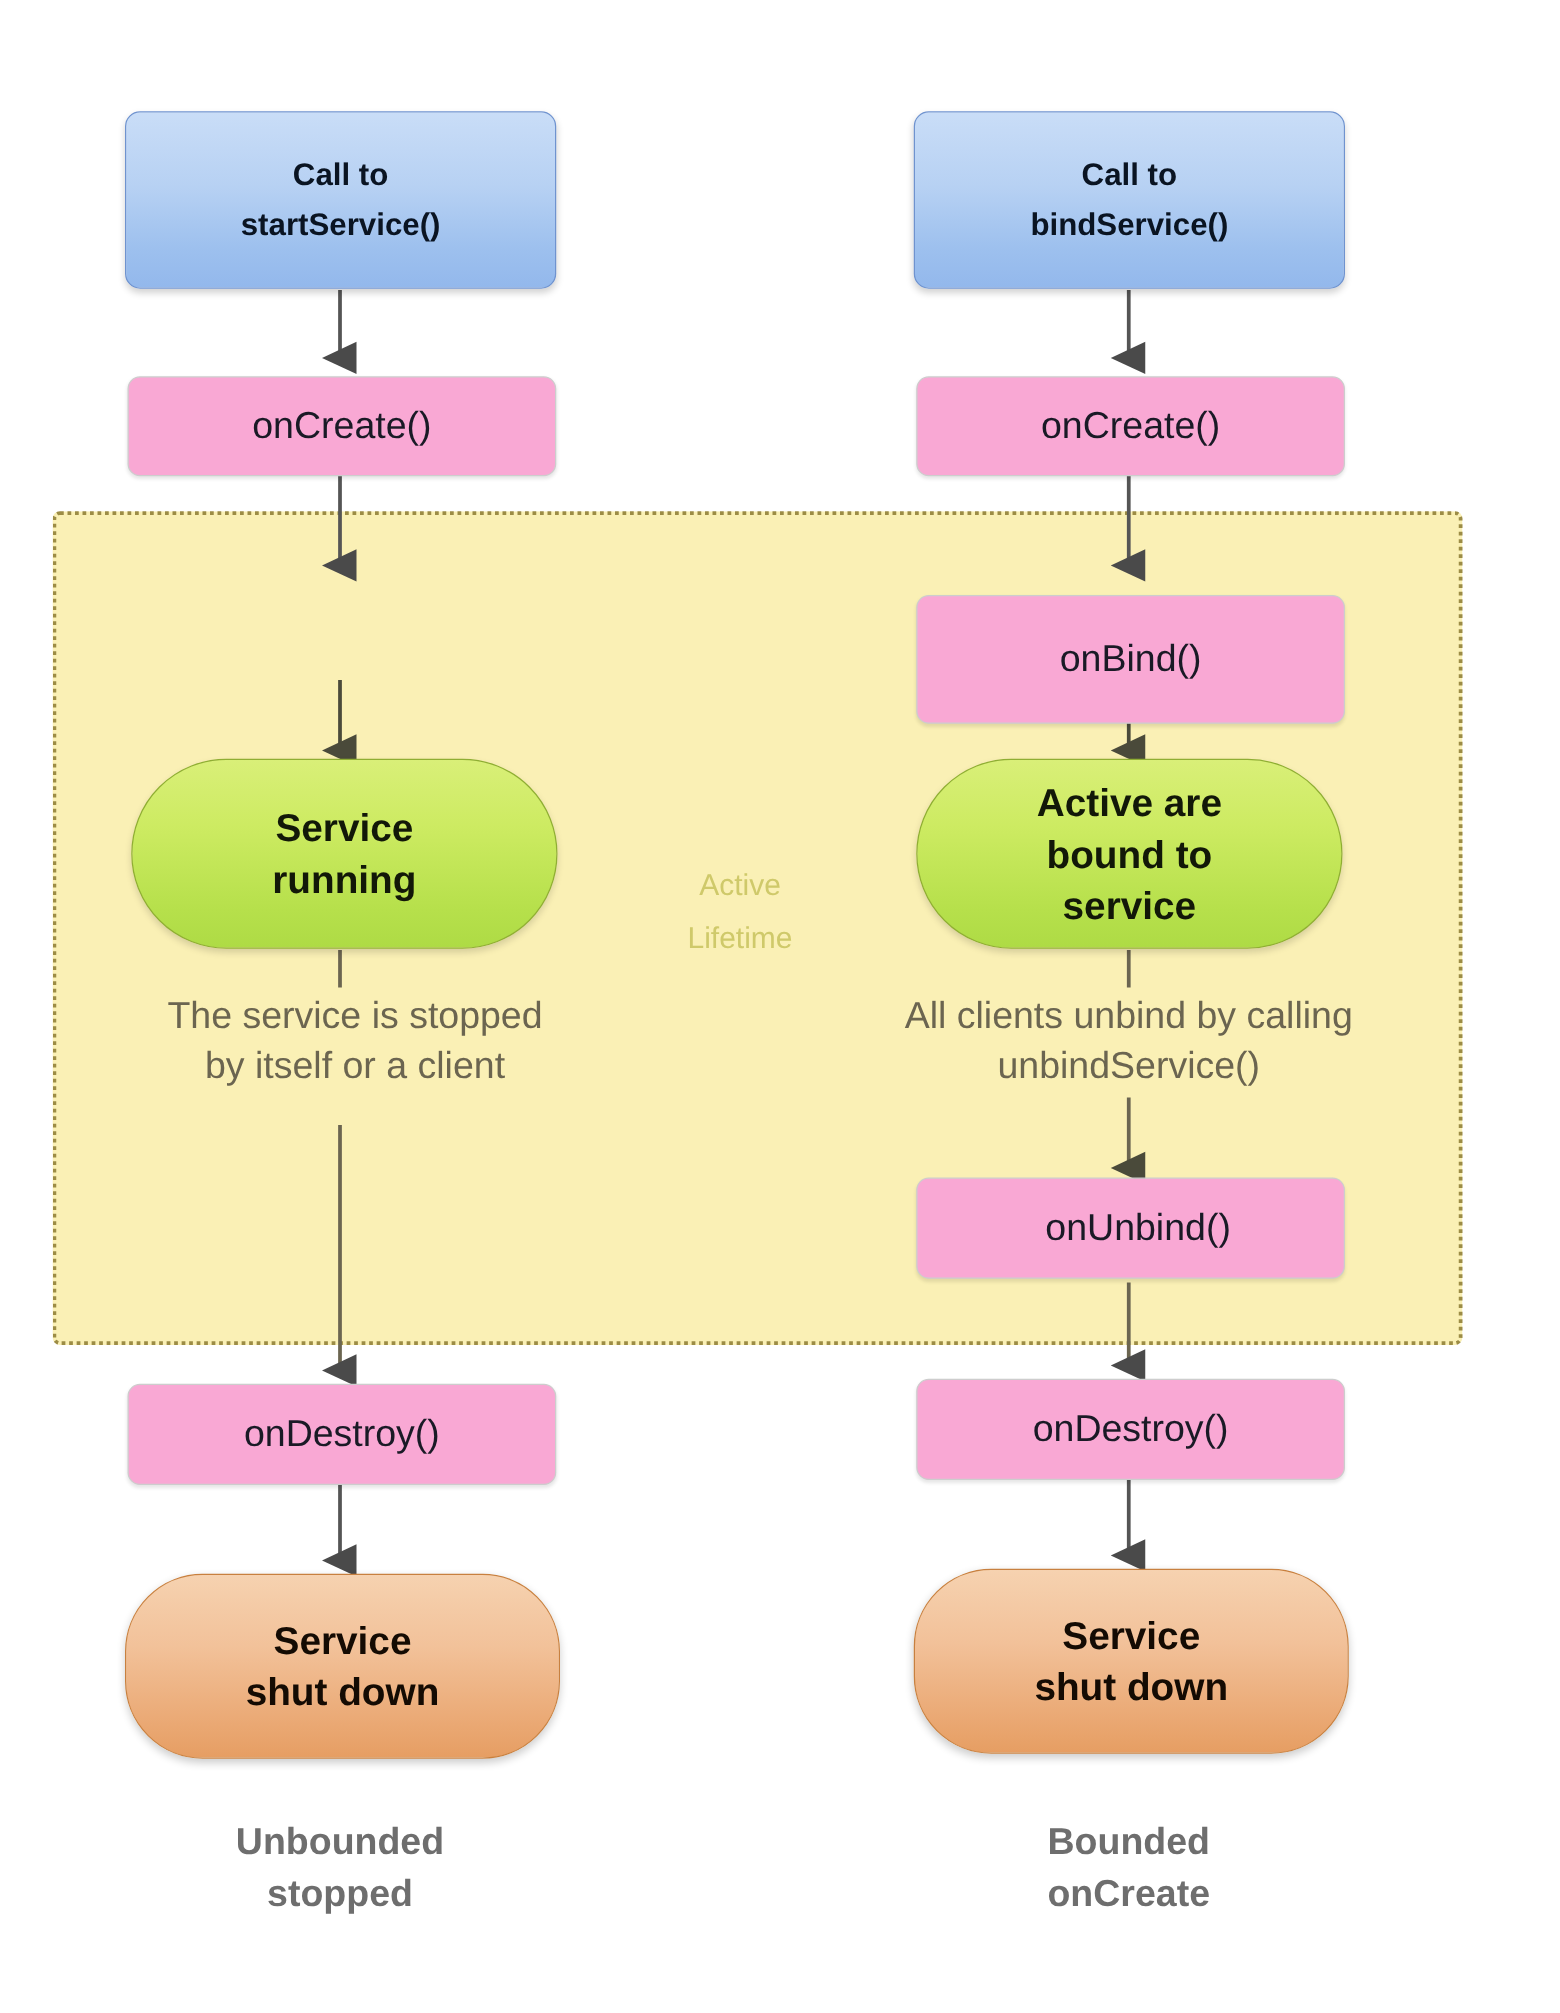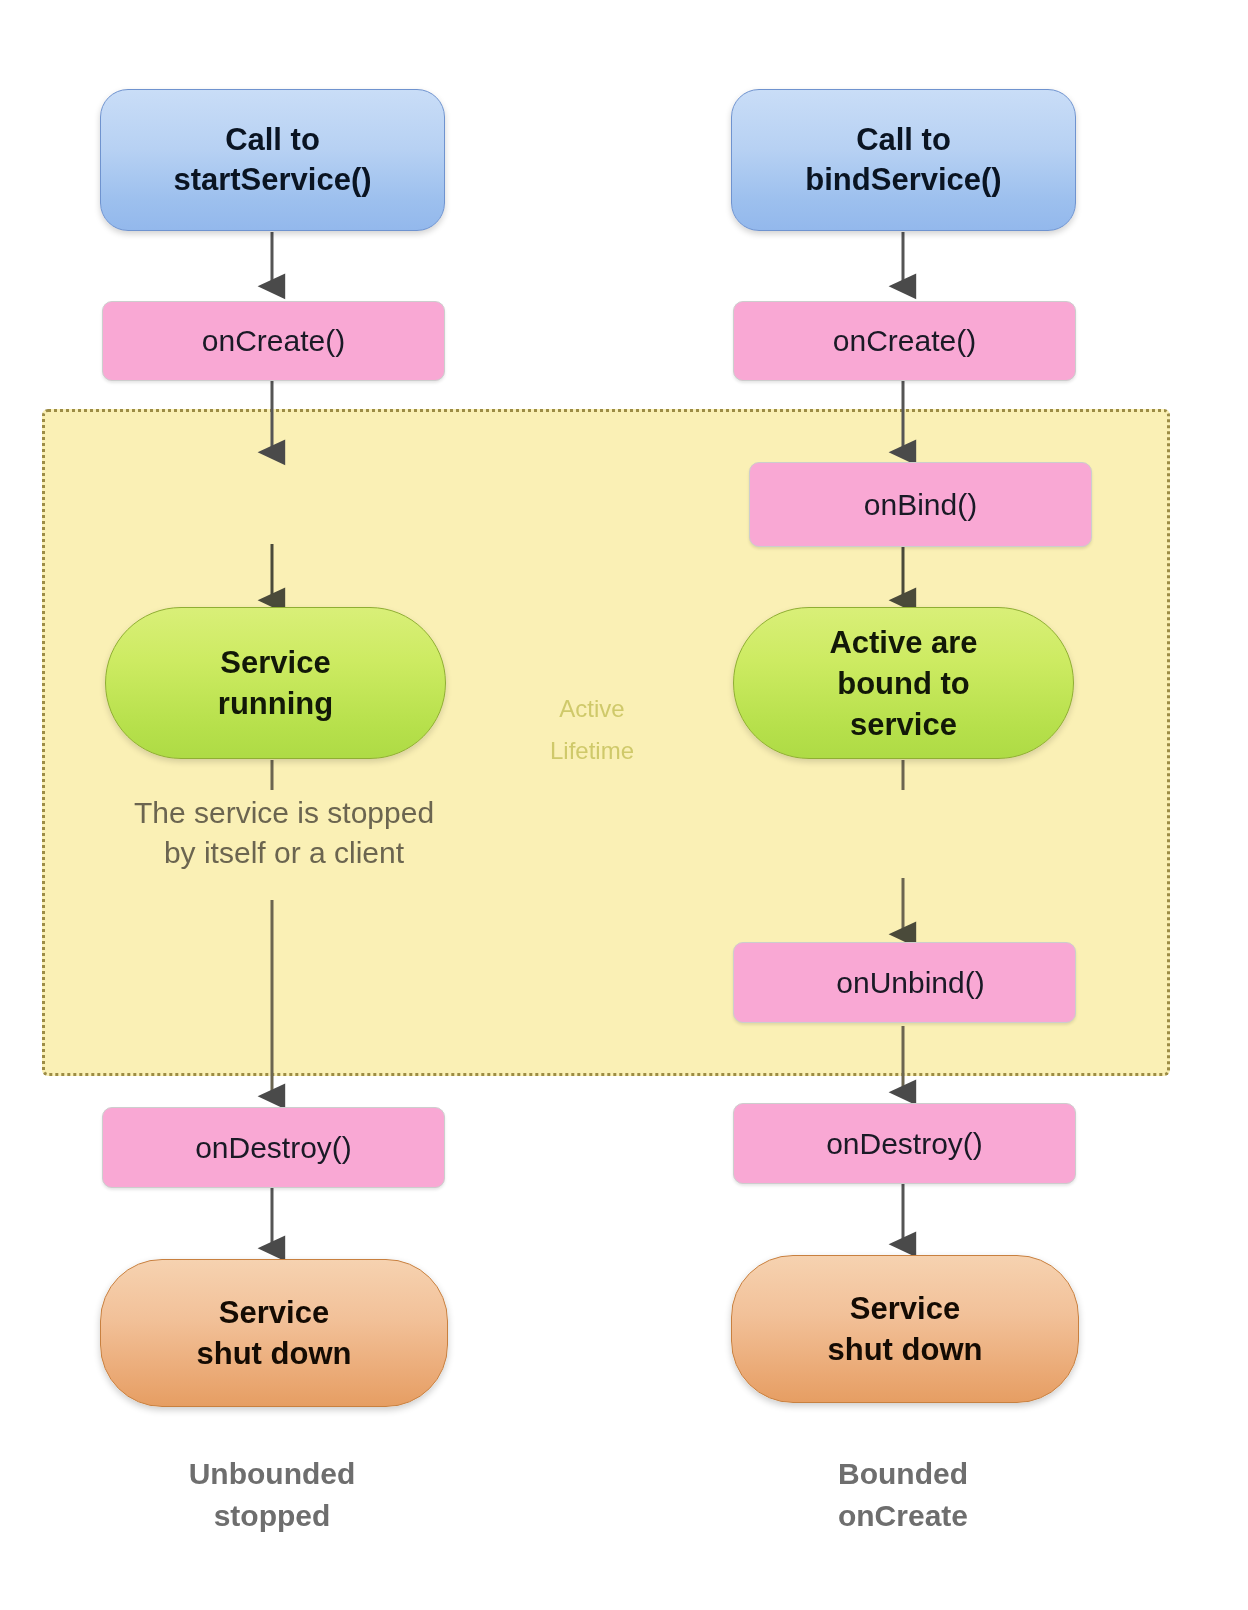--- a/index.html
+++ b/index.html
@@ -50,26 +50,26 @@
     position: absolute;
     box-sizing: border-box;
     display: flex;
     align-items: center;
     justify-content: center;
     text-align: center;
   }
 
   
   .node-start {
-    border-radius: 28px;
+    border-radius: 12px;
     background: linear-gradient(to bottom, #c9ddf7 0%, #b7d1f3 42%, #9dc0ee 78%, #93b8ec 100%);
     border: 1px solid #6f93cf;
     box-shadow: 0 3px 6px rgba(0,0,0,0.18);
     color: #0a1422;
-    font-size: 31px;
+    font-size: 25px;
     font-weight: bold;
     line-height: 40px;
     white-space: pre-line;
   }
 
   
   .node-callback {
     border-radius: 10px;
     background: #f9a8d4;
     border: 1px solid #cdcdcd;
@@ -201,26 +201,28 @@
 shut down</div>
 
   <div class="caption" style="left:122px; top:1453px; width:300px;">Unbounded
 stopped</div>
 
   <div class="node node-start" style="left:731px; top:89px; width:345px; height:142px;">Call to
 bindService()</div>
 
   <div class="node node-callback" style="left:733px; top:301px; width:343px; height:80px;">onCreate()</div>
 
-  <div class="node node-callback" style="left:733px; top:462px; width:343px; height:85px;margin-left:16px;">onBind()</div>
+  <div class="node node-callback" style="left:733px; top:476px; width:343px; height:103px;">onBind()</div>
 
   <div class="node node-running" style="left:733px; top:607px; width:341px; height:152px;">Active are
 bound to
 service</div>
 
+  <div class="annotation" style="left:663px; top:793px; width:480px;">All clients unbind by calling
+unbindService()</div>
 
   <div class="node node-callback" style="left:733px; top:942px; width:343px; height:81px;padding-left:12px;">onUnbind()</div>
 
   <div class="node node-callback" style="left:733px; top:1103px; width:343px; height:81px;">onDestroy()</div>
 
   <div class="node node-shutdown" style="left:731px; top:1255px; width:348px; height:148px;">Service
 shut down</div>
 
   <div class="caption" style="left:753px; top:1453px; width:300px;">Bounded
 onCreate</div>

